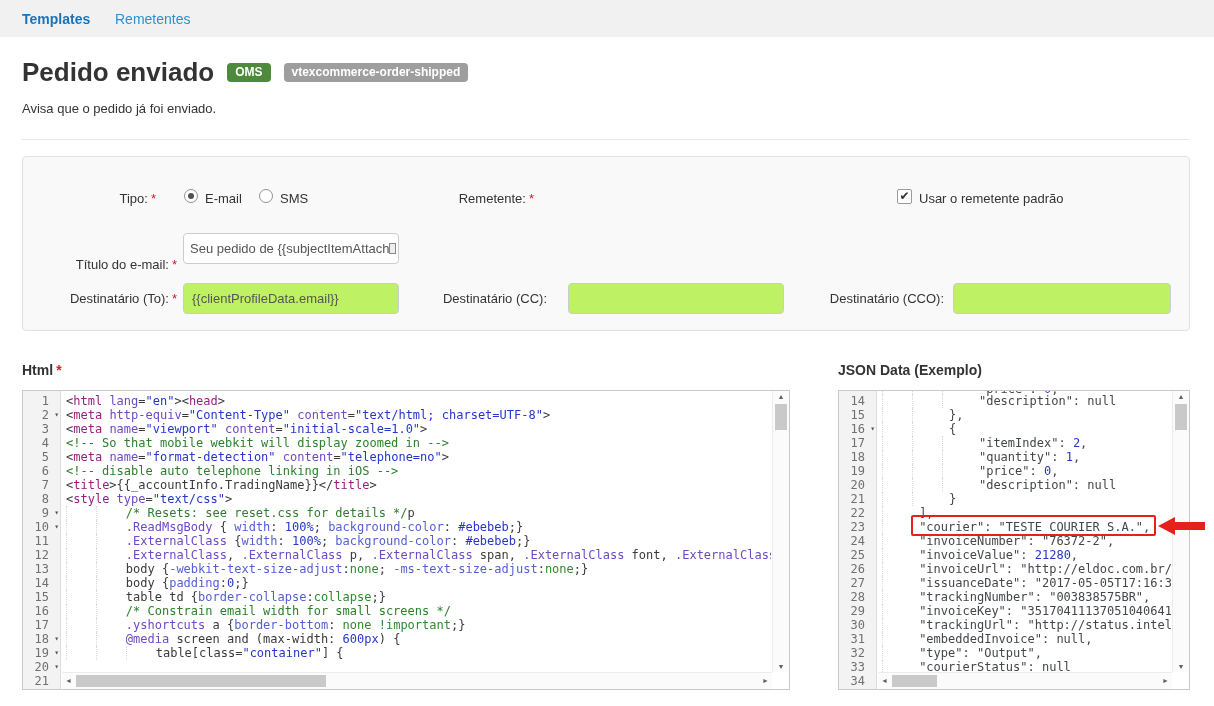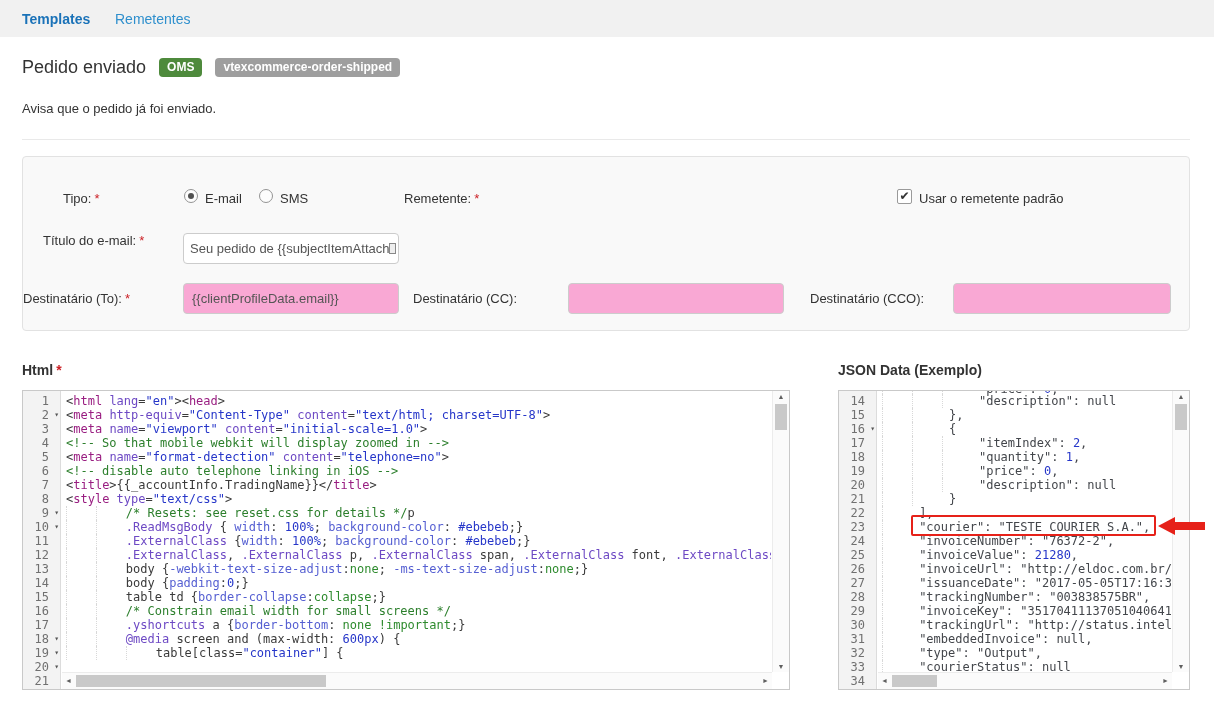--- a/index.html
+++ b/index.html
@@ -6,30 +6,30 @@
   html,body { width:1214px; height:706px; }
   body { font-family:"Liberation Sans", sans-serif; background:#fff; color:#333; overflow:hidden; position:relative; }
 
   
   .tabbar { position:absolute; left:0; top:0; width:1214px; height:37px; background:#f1f1f1; }
   .tab { position:absolute; top:11px; font-size:14px; color:#2e8fcd; cursor:pointer; text-decoration:none; }
   .tab.active { font-weight:bold; color:#1a72b8; }
 
   
   .titlewrap { position:absolute; left:22px; top:57px; display:flex; align-items:center; gap:13px; }
-  .pagetitle { font-size:18px; font-weight:normal; color:#333; letter-spacing:0; }
+  .pagetitle { font-size:26px; font-weight:bold; color:#333; letter-spacing:0; }
   .badge { font-size:12px; font-weight:bold; color:#fff; padding:3px 8px; border-radius:4px; line-height:13px; }
   .subtitle { position:absolute; left:22px; top:101px; font-size:13px; color:#333; }
   .divider { position:absolute; left:22px; top:139px; width:1168px; height:1px; background:#e9e9e9; }
 
   
   .formbox { position:absolute; left:22px; top:156px; width:1168px; height:175px; background:#f9f9f9; border:1px solid #e2e2e2; border-radius:4px; }
-  .flabel { position:absolute; font-size:13px; color:#333; white-space:nowrap; }
+  .flabel { position:absolute; font-size:13px; color:#333; text-align:right; white-space:nowrap; }
   .req { color:#cc2127; margin-left:3px; }
-  .tinput { position:absolute; height:31px; background:#f9a8d4; border:1px solid #ccc; border-radius:4px; font-family:"Liberation Sans",sans-serif; font-size:13px; color:#555; padding:0 8px; }
+  .tinput { position:absolute; height:31px; background:#bef264; border:1px solid #ccc; border-radius:4px; font-family:"Liberation Sans",sans-serif; font-size:13px; color:#555; padding:0 8px; }
   .fakeinput { position:absolute; height:31px; background:#fff; border:1px solid #ccc; border-radius:4px; font-size:13px; color:#555; line-height:29px; padding:0 6px; white-space:nowrap; overflow:hidden; }
   .boxglyph { display:inline-block; width:7px; height:11px; border:1px solid #888; background:#eee; vertical-align:-1px; margin-left:0px; }
   .radio { position:absolute; width:14px; height:14px; border:1px solid #949494; border-radius:50%; background:#fdfdfd; }
   .radio .dot { position:absolute; left:3px; top:3px; width:6px; height:6px; border-radius:50%; background:#515151; display:none; }
   .radio.sel .dot { display:block; }
   .rlabel { position:absolute; font-size:13px; color:#333; white-space:nowrap; }
   .selectbox { position:absolute; height:31px; background:linear-gradient(#f4f4f4,#e9e9e9); border:1px solid #c2c2c2; border-radius:4px; font-size:13px; color:#444; line-height:29px; padding:0 10px; }
   .selectbox .arr { position:absolute; right:10px; top:0; line-height:29px; font-size:9px; color:#555; }
   .checkbox { position:absolute; width:15px; height:15px; background:#fff; border:1px solid #9a9a9a; border-radius:2px; text-align:center; line-height:13px; font-size:12px; color:#333; }
 
@@ -84,21 +84,21 @@
       <span class="dot"></span>
     </span>
   <span class="rlabel" style="left:182px;top:34px">E-mail</span>
   <span class="radio" style="left:236px;top:32px"></span>
   <span class="rlabel" style="left:257px;top:34px">SMS</span>
 
   <span class="flabel" style="left:381px;top:34px;width:130px"><span>Remetente:</span><span class="req">*</span></span>
   <span class="checkbox" style="left:874px;top:32px">✔</span>
   <span class="rlabel" style="left:896px;top:34px">Usar o remetente padrão</span>
 
-  <span class="flabel" style="left:20px;top:76px;width:134px"><span>Título do e-mail:</span><span class="req">*</span></span>
+  <span class="flabel" style="left:20px;top:100px;width:134px"><span>Título do e-mail:</span><span class="req">*</span></span>
   <div class="fakeinput" style="left:160px;top:76px;width:216px"><span>Seu pedido de {{subjectItemAttach</span><span class="boxglyph"></span></div>
 
   <span class="flabel" style="left:0px;top:134px;width:154px"><span>Destinatário (To):</span><span class="req">*</span></span>
   <input class="tinput" style="left: 160px; top: 126px; width: 216px;" value="{{clientProfileData.email}}">
   <span class="flabel" style="left:390px;top:134px;width:134px">Destinatário (CC):</span>
   <input class="tinput" style="left: 545px; top: 126px; width: 216px;" value="">
   <span class="flabel" style="left:787px;top:134px;width:134px">Destinatário (CCO):</span>
   <input class="tinput" style="left: 930px; top: 126px; width: 218px;" value="">
 </div>
 

